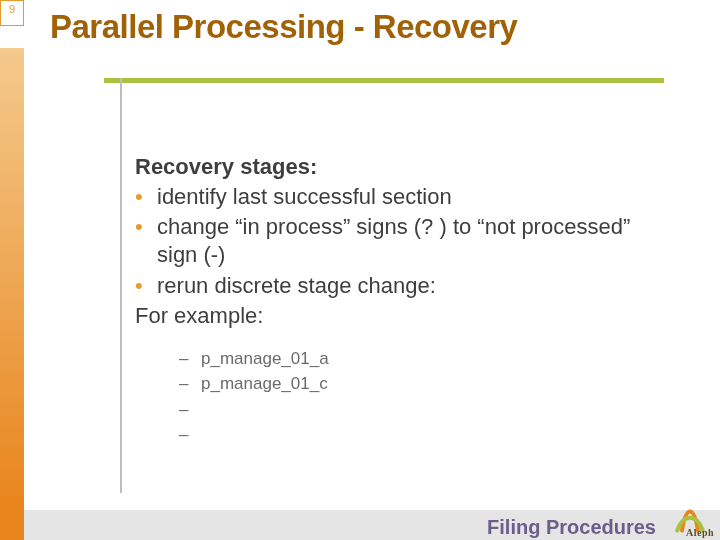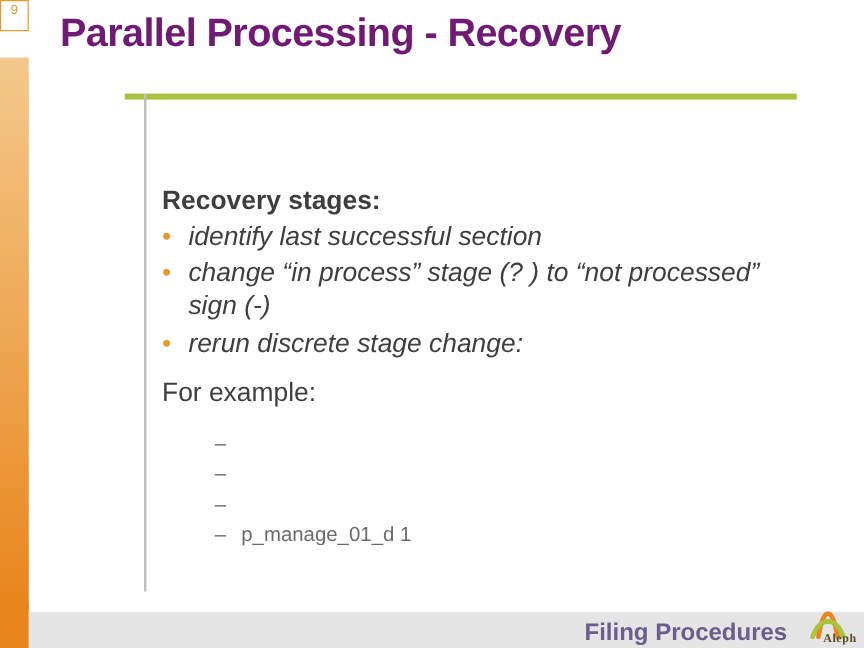--- a/index.html
+++ b/index.html
@@ -10,43 +10,43 @@
     border: 1px solid #E69A2E; display: flex; align-items: flex-start; justify-content: center;
     padding-top: 2px;
   }
   .page-num { color: #E69A2E; font-size: 11px; font-weight: normal; }
   .orange-strip {
     position: absolute; left: 0; top: 48px; width: 24px; height: 460px;
     background: linear-gradient(180deg, #F4C98C 0%, #E8851C 100%);
   }
   .title {
     position: absolute; left: 50px; top: 8px;
-    color: #701a75; font-size: 33px; font-weight: 700;
+    color: #a16207; font-size: 33px; font-weight: 700;
     font-family: Verdana, Geneva, sans-serif;
     letter-spacing: -0.5px;
   }
   .rule-green {
     position: absolute; left: 104px; top: 78px; width: 560px; height: 5px; background: #A9C23F;
   }
   .rule-gray-vert {
     position: absolute; left: 120px; top: 78px; width: 2px; height: 415px; background: #BEBEBE;
   }
   .content {
     position: absolute; left: 135px; top: 122px; width: 510px;
     color: #3E3E3E; font-size: 22px; line-height: 1.28;
     font-family: Verdana, Geneva, sans-serif;
   }
   .content .heading { font-weight: 700; margin-bottom: 2px; margin-top: 31px; }
   .bullet-row { display: flex; align-items: flex-start; margin-top: 2px; }
   .bullet-dot {
     flex: 0 0 auto; width: 22px; color: #E69A2E; font-size: 22px;
     line-height: 1.28;
   }
-  .bullet-text { flex: 1 1 auto; font-style: italic; }
-  .for-example { margin-top: 13px; }
+  .bullet-text { flex: 1 1 auto; }
+  .for-example { margin-top: 2px; }
   .sublist {
     margin-top: 16px; margin-left: 44px;
     color: #6B6B6B; font-size: 17px; line-height: 1.5;
   }
   .sub-row { display: flex; align-items: baseline; }
   .sub-dash { width: 22px; flex: 0 0 auto; color: #6B6B6B; }
   .footer {
     position: absolute; left: 0; bottom: 0; width: 720px; height: 38px;
     display: flex; align-items: center;
   }
@@ -91,42 +91,43 @@
 
   <div class="content">
     <div class="heading">Recovery stages:</div>
 
     <div class="bullet-row">
       <span class="bullet-dot">•</span>
       <span class="bullet-text">identify last successful section</span>
     </div>
     <div class="bullet-row">
       <span class="bullet-dot">•</span>
-      <span class="bullet-text">change “in process” stage (? ) to “not processed” sign (-)</span>
+      <span class="bullet-text">change “in process” signs (? ) to “not processed” sign (-)</span>
     </div>
     <div class="bullet-row">
       <span class="bullet-dot">•</span>
       <span class="bullet-text">rerun discrete stage change:</span>
     </div>
 
     <div class="for-example">For example:</div>
 
     <div class="sublist">
       <div class="sub-row">
         <span class="sub-dash">–</span>
+        <span>p_manage_01_a</span>
+      </div>
+      <div class="sub-row">
+        <span class="sub-dash">–</span>
+        <span>p_manage_01_c</span>
       </div>
       <div class="sub-row">
         <span class="sub-dash">–</span>
       </div>
       <div class="sub-row">
         <span class="sub-dash">–</span>
-      </div>
-      <div class="sub-row">
-        <span class="sub-dash">–</span>
-        <span>p_manage_01_d 1</span>
       </div>
     </div>
   </div>
 
   <div class="footer">
     <div class="footer-orange"></div>
     <div class="footer-bar">
       <span class="footer-text">Filing Procedures</span>
     </div>
   </div>

